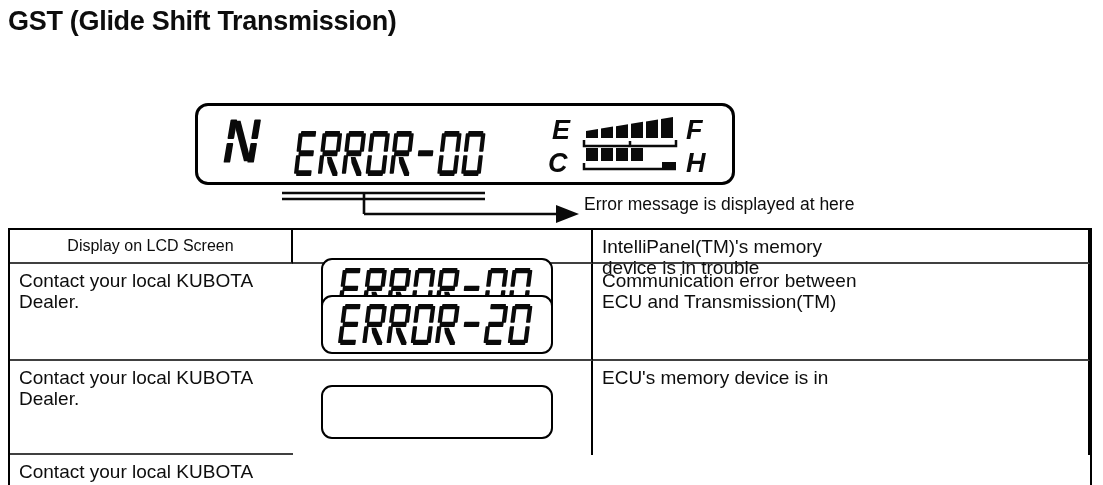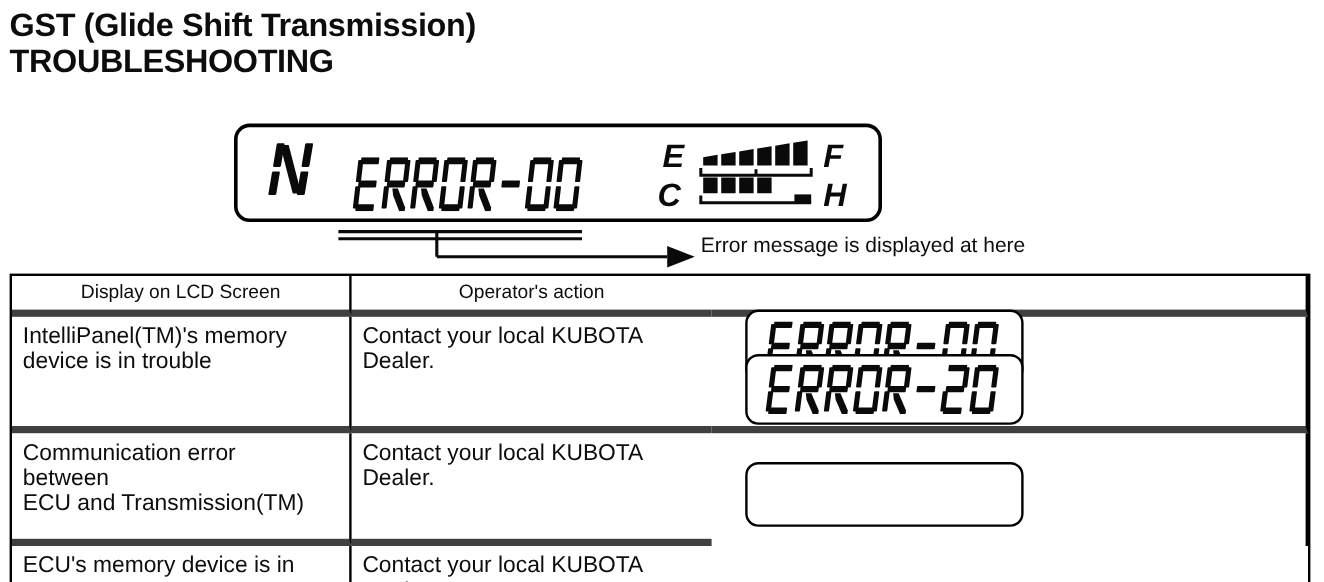--- a/index.html
+++ b/index.html
@@ -15,40 +15,39 @@
   .lcd-error{position:absolute;left:95px;top:25px;width:197px;height:45px;}
   .gauges{position:absolute;left:348px;top:4px;width:190px;height:70px;}
   .gauges text{font-family:"Liberation Sans",sans-serif;font-weight:700;font-style:italic;font-size:27px;fill:#0a0a0a;}
 
   
   .callout-lines{position:absolute;left:270px;top:186px;width:320px;height:44px;}
   .callout-text{position:absolute;left:584px;top:194px;font-size:17.5px;}
 
   
   .ts-table{position:absolute;left:8px;top:228px;width:1084px;box-sizing:border-box;border:2px solid #000;display:grid;grid-template-columns:283px 300px 497px;grid-template-rows:34px 97px 94px 64px;background:#fff;}
-  .cell{box-sizing:border-box;border-right:2px solid #000;border-bottom:6px solid #404040;}
+  .cell{box-sizing:border-box;border-right:2px solid #000;border-bottom:2px solid #404040;}
   .cell.last-col{border-right:none;}
   .cell.last-row{border-bottom:none;}
   .hdr{display:flex;align-items:center;justify-content:center;font-size:16px;}
   .txt{padding:6px 24px 0 9px;font-size:19px;line-height:21px;white-space:pre-line;}
   .lcd-cell{position:relative;}
   .lcd-box{position:absolute;left:28px;width:232px;border:2.5px solid #000;border-radius:11px;background:#fff;display:flex;align-items:center;justify-content:center;box-sizing:border-box;}
   .lcd-box.r1{top:28px;height:61px;}
   .lcd-box.r2{top:31px;height:59px;}
   .lcd-box.r3{top:24px;height:54px;}
   .lcd-box svg{width:200px;height:41px;}
 </style>
 </head>
 <body>
 
 <div class="page">
 
   <div class="title">
     <div>GST (Glide Shift Transmission)</div>
-    <div>TROUBLESHOOTING</div>
   </div>
 
   <div class="lcd-panel">
     <svg class="lcd-n" viewBox="0 0 91 100" preserveAspectRatio="none">
         <g transform="translate(18 0) skewX(-9)" fill="#0a0a0a">
           <rect x="0" y="5" width="13" height="41" rx="2"></rect>
           <rect x="0" y="54" width="13" height="41" rx="2"></rect>
           <rect x="47" y="5" width="13" height="41" rx="2"></rect>
           <rect x="47" y="54" width="13" height="41" rx="2"></rect>
           <polygon points="6,8 20,8 54,92 40,92" transform="translate(0 0)"></polygon>
@@ -127,21 +126,20 @@
 
   <svg class="callout-lines" viewBox="0 0 320 44">
     <path d="M12,7 H215 M12,13 H215 M94,8 V28 M94,28 H286" stroke="#0a0a0a" stroke-width="2.6" fill="none"></path>
     <polygon points="286,19 309,28 286,37" fill="#0a0a0a"></polygon>
   </svg>
   <div class="callout-text">Error message is displayed at here</div>
 
   <div class="ts-table">
 
     <div class="cell hdr">Display on LCD Screen</div>
-    <div class="cell hdr last-col">Operator's action</div>
 
     <div class="cell lcd-cell">
       <div class="lcd-box r1">
         <svg viewBox="0 0 602 100" preserveAspectRatio="none">
             <g transform="translate(18 0) skewX(-9)" fill="#0a0a0a">
               <rect x="7" y="0" width="46" height="13" rx="2"></rect>
               <rect x="0" y="5" width="13" height="41" rx="2"></rect>
               <rect x="0" y="54" width="13" height="41" rx="2"></rect>
               <rect x="7" y="43" width="46" height="13" rx="2"></rect>
               <rect x="7" y="87" width="46" height="13" rx="2"></rect>

